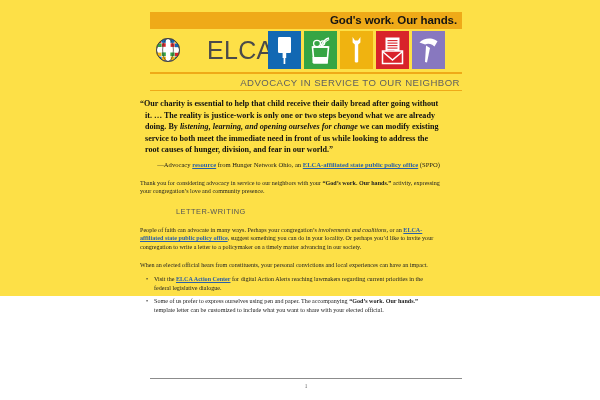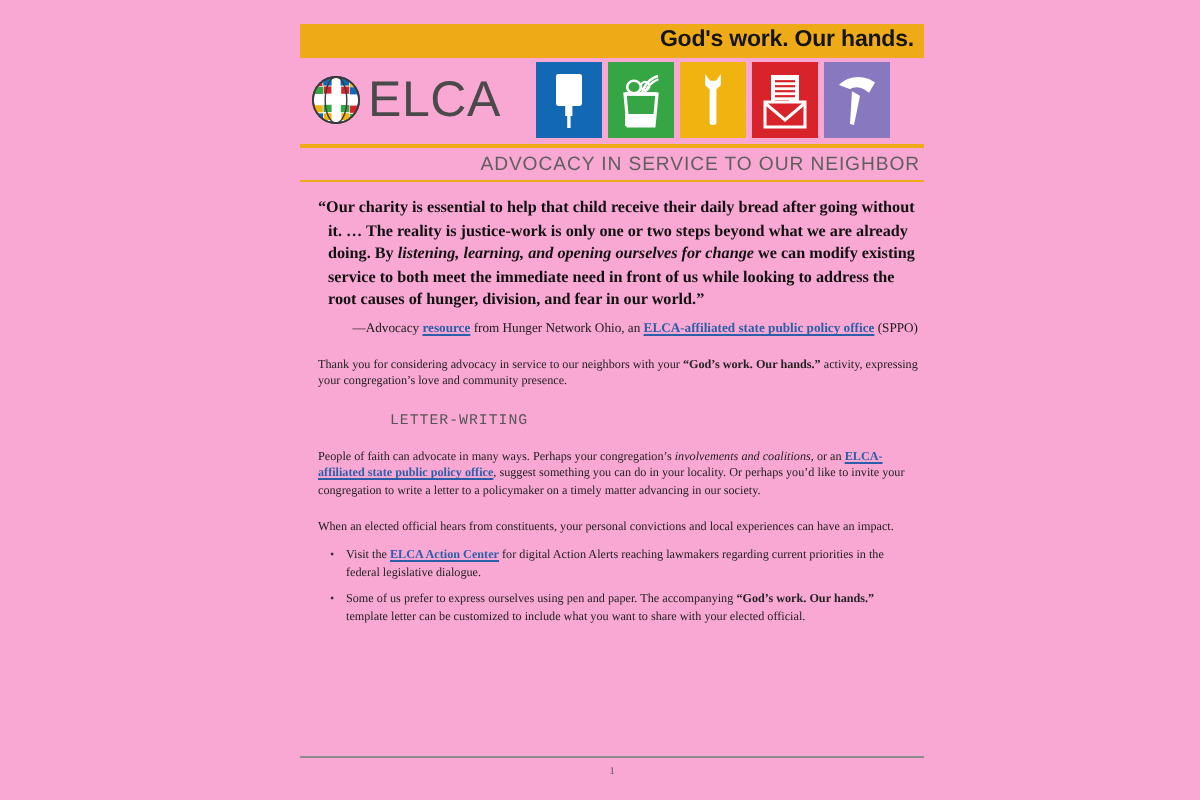--- a/index.html
+++ b/index.html
@@ -10,22 +10,22 @@
   body {
     width: 600px;
     height: 400px;
     overflow: hidden;
     font-family: "Liberation Serif", serif;
     color: #1a1a1a;
   }
   .page {
     position: relative;
     width: 600px;
-    height: 400px;
-    background: #f9a8d4;
+    height: 296px;
+    background: #fde047;
     box-sizing: border-box;
   }
 
   
   .masthead {
     position: absolute;
     left: 150px;
     top: 12px;
     width: 312px;
   }
@@ -50,20 +50,21 @@
     display: flex;
     align-items: center;
     height: 40px;
     margin-top: 1px;
   }
   .brandblock {
     display: flex;
     align-items: center;
     width: 118px;
     flex: 0 0 118px;
+    gap: 23px;
   }
   .globe {
     position: relative;
     width: 26px;
     height: 26px;
     flex: 0 0 26px;
     margin-left: 5px;
   }
   .elca-word {
     font-family: "Liberation Sans", sans-serif;
@@ -108,21 +109,21 @@
   }
   .gold-rule-thin {
     height: 1.2px;
     background: #efaa18;
     width: 100%;
   }
 
   
   .content {
     position: absolute;
-    left: 159px;
+    left: 140px;
     top: 98px;
     width: 300px;
   }
   .quote {
     font-family: "Liberation Serif", serif;
     font-weight: bold;
     font-size: 8.1px;
     line-height: 11.6px;
     color: #111111;
     text-indent: -5px;
@@ -145,21 +146,21 @@
   .para {
     font-family: "Liberation Serif", serif;
     font-size: 6.1px;
     line-height: 8.4px;
     color: #222222;
     margin-top: 10px;
   }
   .para b { font-weight: bold; }
   .para i { font-style: italic; }
   .section-head {
-    font-family: Liberation Mono, monospace;
+    font-family: Liberation Sans, sans-serif;
     font-size: 7.4px;
     letter-spacing: 0.5px;
     color: #555555;
     margin-top: 11px;
     padding-left: 36px;
   }
   ul.bullets {
     margin: 6px 0 0 0;
     padding-left: 14px;
     list-style: none;

